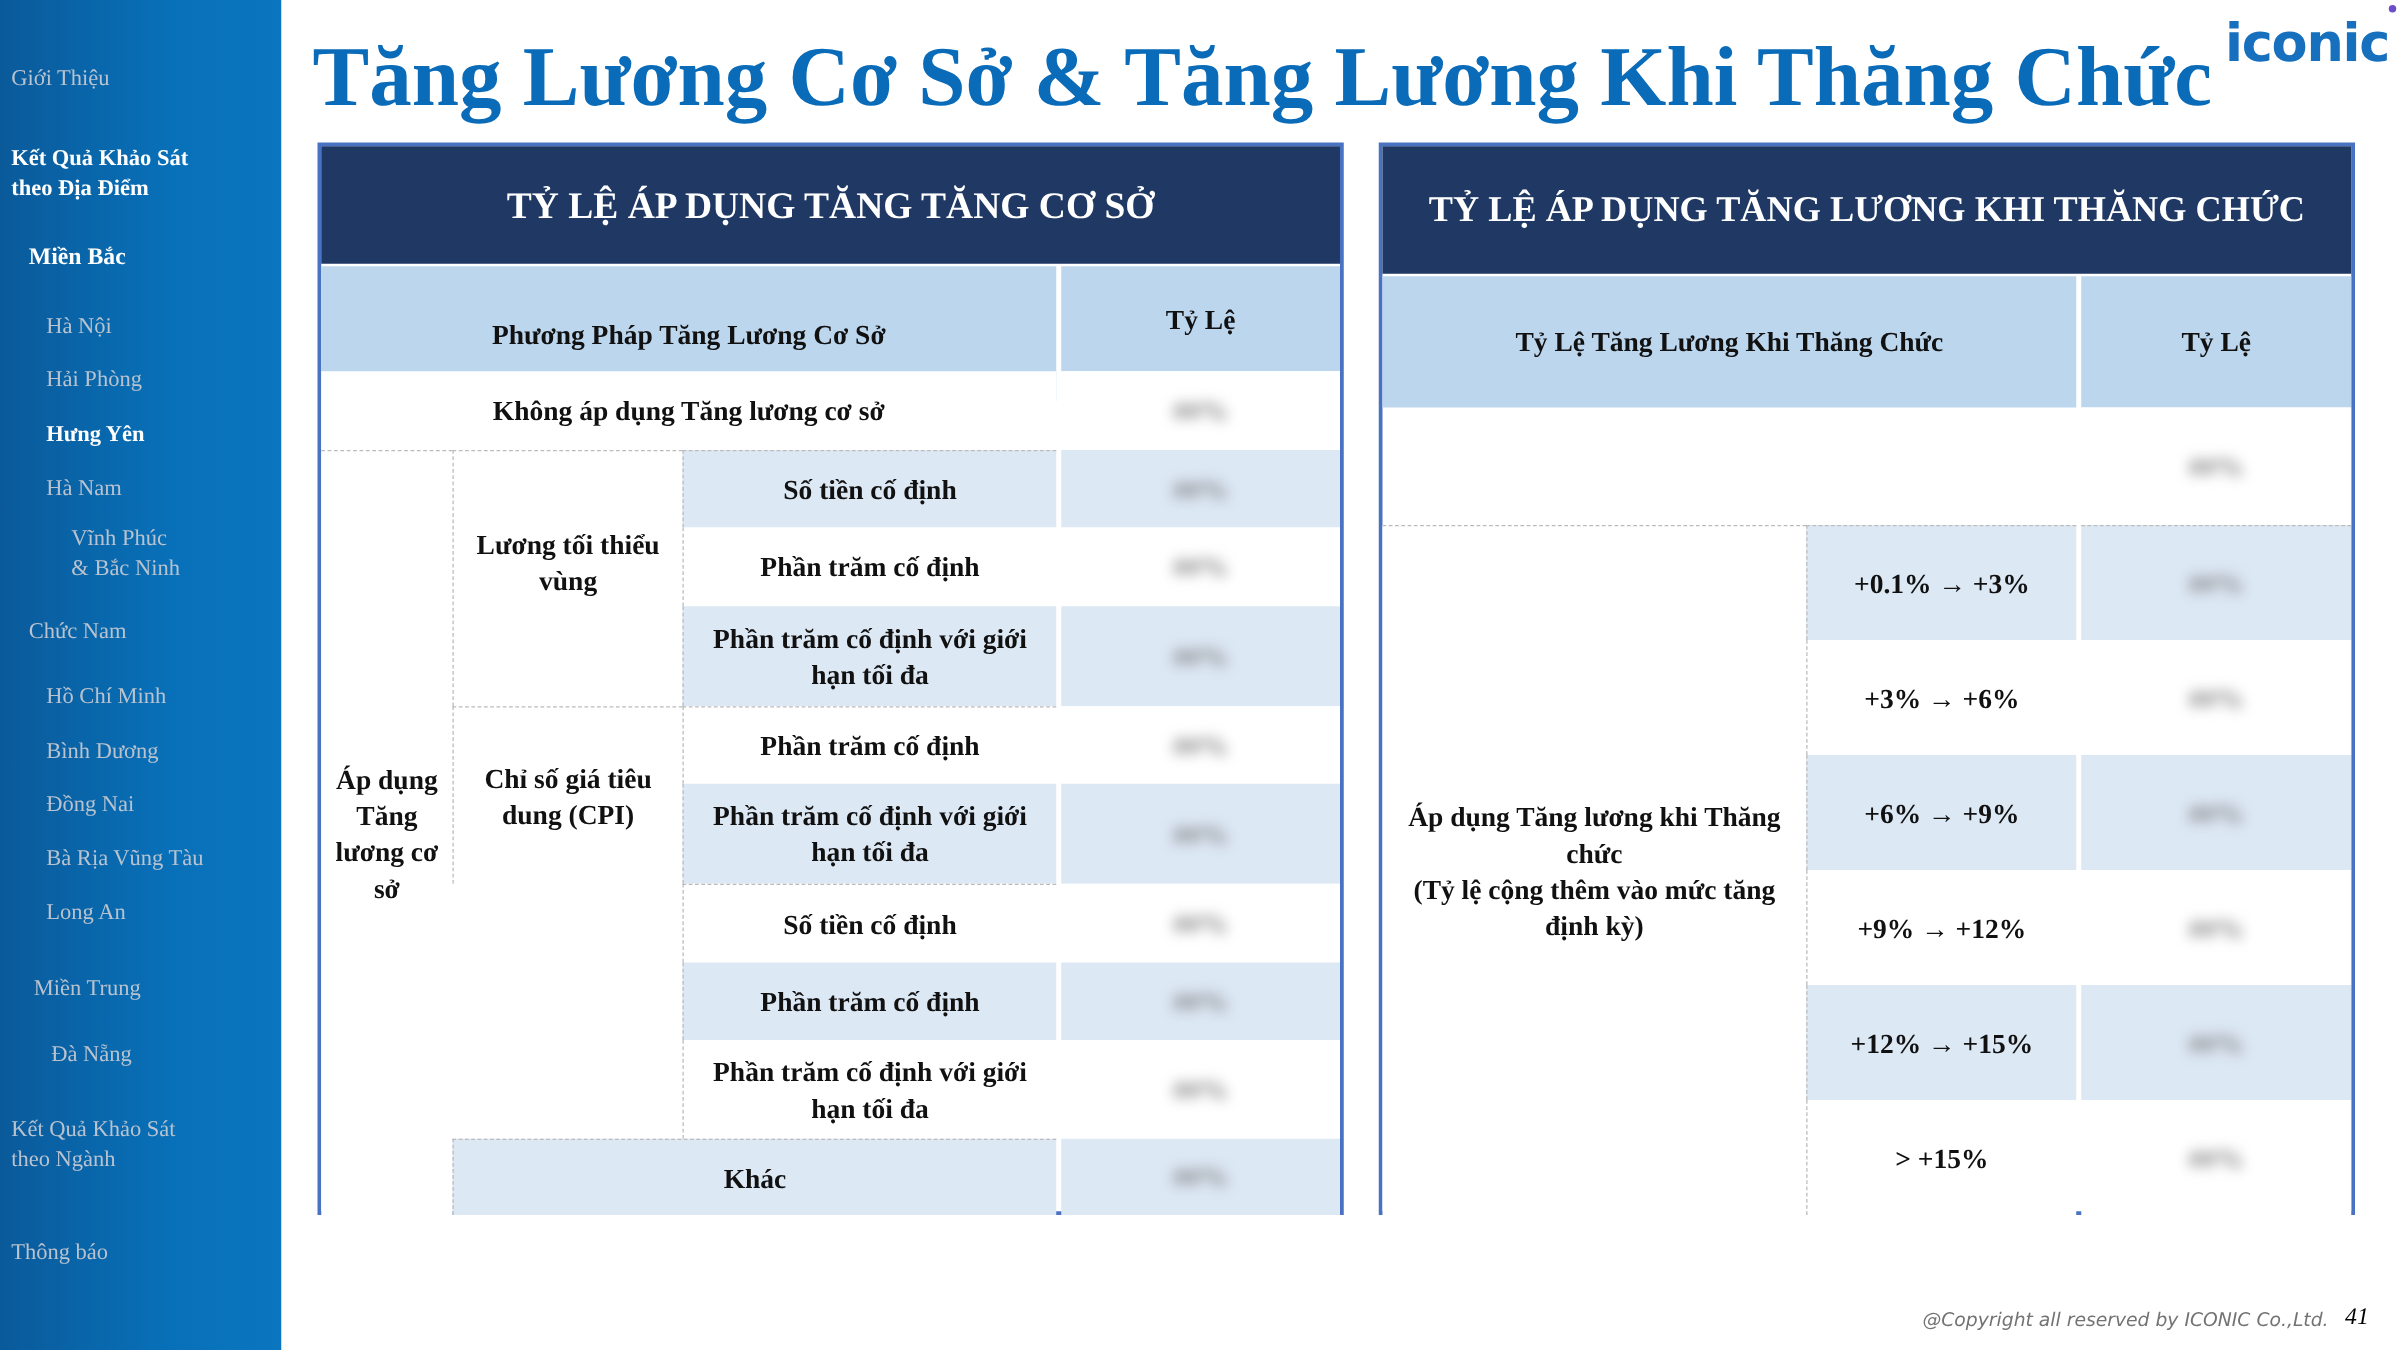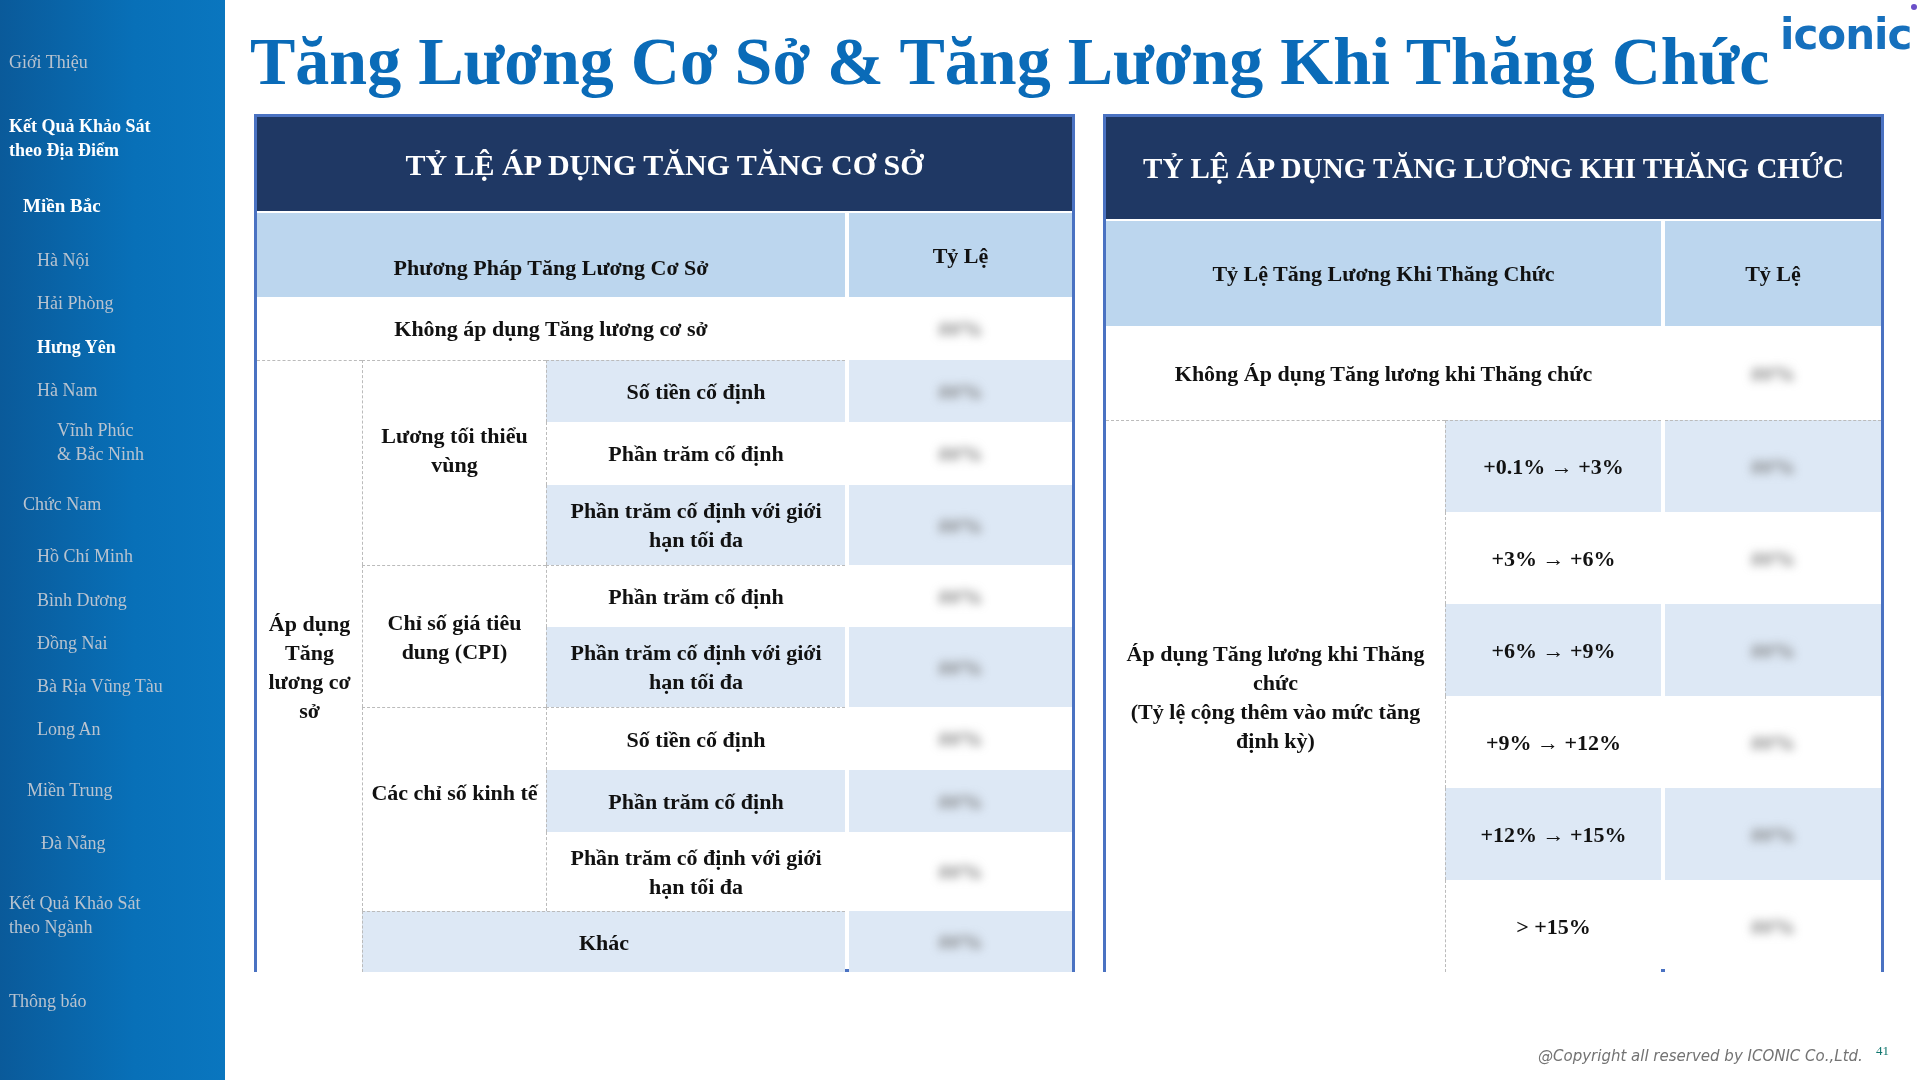--- a/index.html
+++ b/index.html
@@ -24,21 +24,21 @@
   .cell { position: absolute; display: flex; align-items: center; justify-content: center; text-align: center; font-weight: bold; color: #111; font-size: 22px; line-height: 29px; }
   .hdr { background: #1f3864; color: #ffffff; font-size: 30px; white-space: nowrap; }
   .sub { background: #bcd6ee; }
   .light { background: #dde8f5; }
   .white { background: #ffffff; }
   .blur { filter: blur(5px); color: #777; font-size: 22px; }
   .dash-t { border-top: 1px dashed #bbbbbb; }
   .dash-l { border-left: 1px dashed #bbbbbb; font-family: Liberation Serif, serif; }
 
   .footer { position: absolute; left: 1538px; top: 1047px; font-family: "DejaVu Sans", sans-serif; font-style: italic; font-size: 15px; color: #737373; }
-  .page-num { position: absolute; left: 1876px; top: 1043px; font-size: 13px; color: #0f766e; }
+  .page-num { position: absolute; left: 1876px; top: 1043px; font-size: 19px; color: #000000; font-style: italic; }
 </style>
 </head>
 <body>
 
 <div class="sidebar">
   <div class="nav-item" style="left:9px;top:50px;">Giới Thiệu</div>
   <div class="nav-item active" style="left:9px;top:114px;">Kết Quả Khảo Sát
 theo Địa Điểm</div>
   <div class="nav-item active" style="left:23px;top:194px;font-size:19px;">Miền Bắc</div>
   <div class="nav-item" style="left:37px;top:248px;">Hà Nội</div>
@@ -80,21 +80,20 @@
 
   <div class="cell white dash-t dash-l" style="left:105px;top:243px;width:184px;height:205px;align-items:flex-start;padding-top:60px;">Lương tối thiểu vùng</div>
   <div class="cell light dash-t dash-l" style="left:289px;top:243px;width:299px;height:62px;">Số tiền cố định</div>
   <div class="cell white" style="left:289px;top:305px;width:299px;height:63px;border-left:1px dashed #bbb;">Phần trăm cố định</div>
   <div class="cell light" style="left:289px;top:368px;width:299px;height:80px;border-left:1px dashed #bbb;padding:0 8px;">Phần trăm cố định với giới hạn tối đa</div>
 
   <div class="cell white dash-t dash-l" style="left:105px;top:448px;width:184px;height:142px;padding:0 8px;">Chỉ số giá tiêu dung (CPI)</div>
   <div class="cell white dash-t dash-l" style="left:289px;top:448px;width:299px;height:62px;">Phần trăm cố định</div>
   <div class="cell light" style="left:289px;top:510px;width:299px;height:80px;border-left:1px dashed #bbb;padding:0 8px;">Phần trăm cố định với giới hạn tối đa</div>
 
-  <div class="cell white dash-t dash-l" style="left:105px;top:590px;width:184px;height:204px;align-items:flex-start;padding:70px 8px 0;">Các chỉ số kinh tế</div>
   <div class="cell white dash-t dash-l" style="left:289px;top:590px;width:299px;height:63px;">Số tiền cố định</div>
   <div class="cell light" style="left:289px;top:653px;width:299px;height:62px;border-left:1px dashed #bbb;">Phần trăm cố định</div>
   <div class="cell white" style="left:289px;top:715px;width:299px;height:79px;border-left:1px dashed #bbb;padding:0 8px;">Phần trăm cố định với giới hạn tối đa</div>
 
   <div class="cell light dash-t dash-l" style="left:105px;top:794px;width:483px;height:61px;">Khác</div>
 
   <div class="cell light" style="left:592px;top:243px;width:223px;height:62px;">
       <span class="blur">##%</span>
     </div>
   <div class="cell white" style="left:592px;top:305px;width:223px;height:63px;">
@@ -122,21 +121,20 @@
       <span class="blur">##%</span>
     </div>
 </div>
 
 <div class="tbl" style="left:1103px;top:114px;width:781px;height:858px;">
   <div class="cell hdr" style="left:0;top:0;width:775px;height:102px;font-size:29px;">TỶ LỆ ÁP DỤNG TĂNG LƯƠNG KHI THĂNG CHỨC</div>
 
   <div class="cell sub" style="left:0;top:104px;width:555px;height:105px;">Tỷ Lệ Tăng Lương Khi Thăng Chức</div>
   <div class="cell sub" style="left:559px;top:104px;width:216px;height:105px;">Tỷ Lệ</div>
 
-  <div class="cell white" style="left:0;top:209px;width:555px;height:94px;">Không Áp dụng Tăng lương khi Thăng chức</div>
   <div class="cell white" style="left:559px;top:209px;width:216px;height:94px;">
       <span class="blur">##%</span>
     </div>
 
   <div class="cell white dash-t" style="left:0;top:303px;width:339px;height:552px;white-space:pre-line;padding:0 6px;">Áp dụng Tăng lương khi Thăng chức
 (Tỷ lệ cộng thêm vào mức tăng định kỳ)</div>
 
   <div class="cell light dash-t dash-l" style="left:339px;top:303px;width:216px;height:92px;">+0.1% → +3%</div>
   <div class="cell white dash-l" style="left:339px;top:395px;width:216px;height:92px;">+3% → +6%</div>
   <div class="cell light dash-l" style="left:339px;top:487px;width:216px;height:92px;">+6% → +9%</div>

